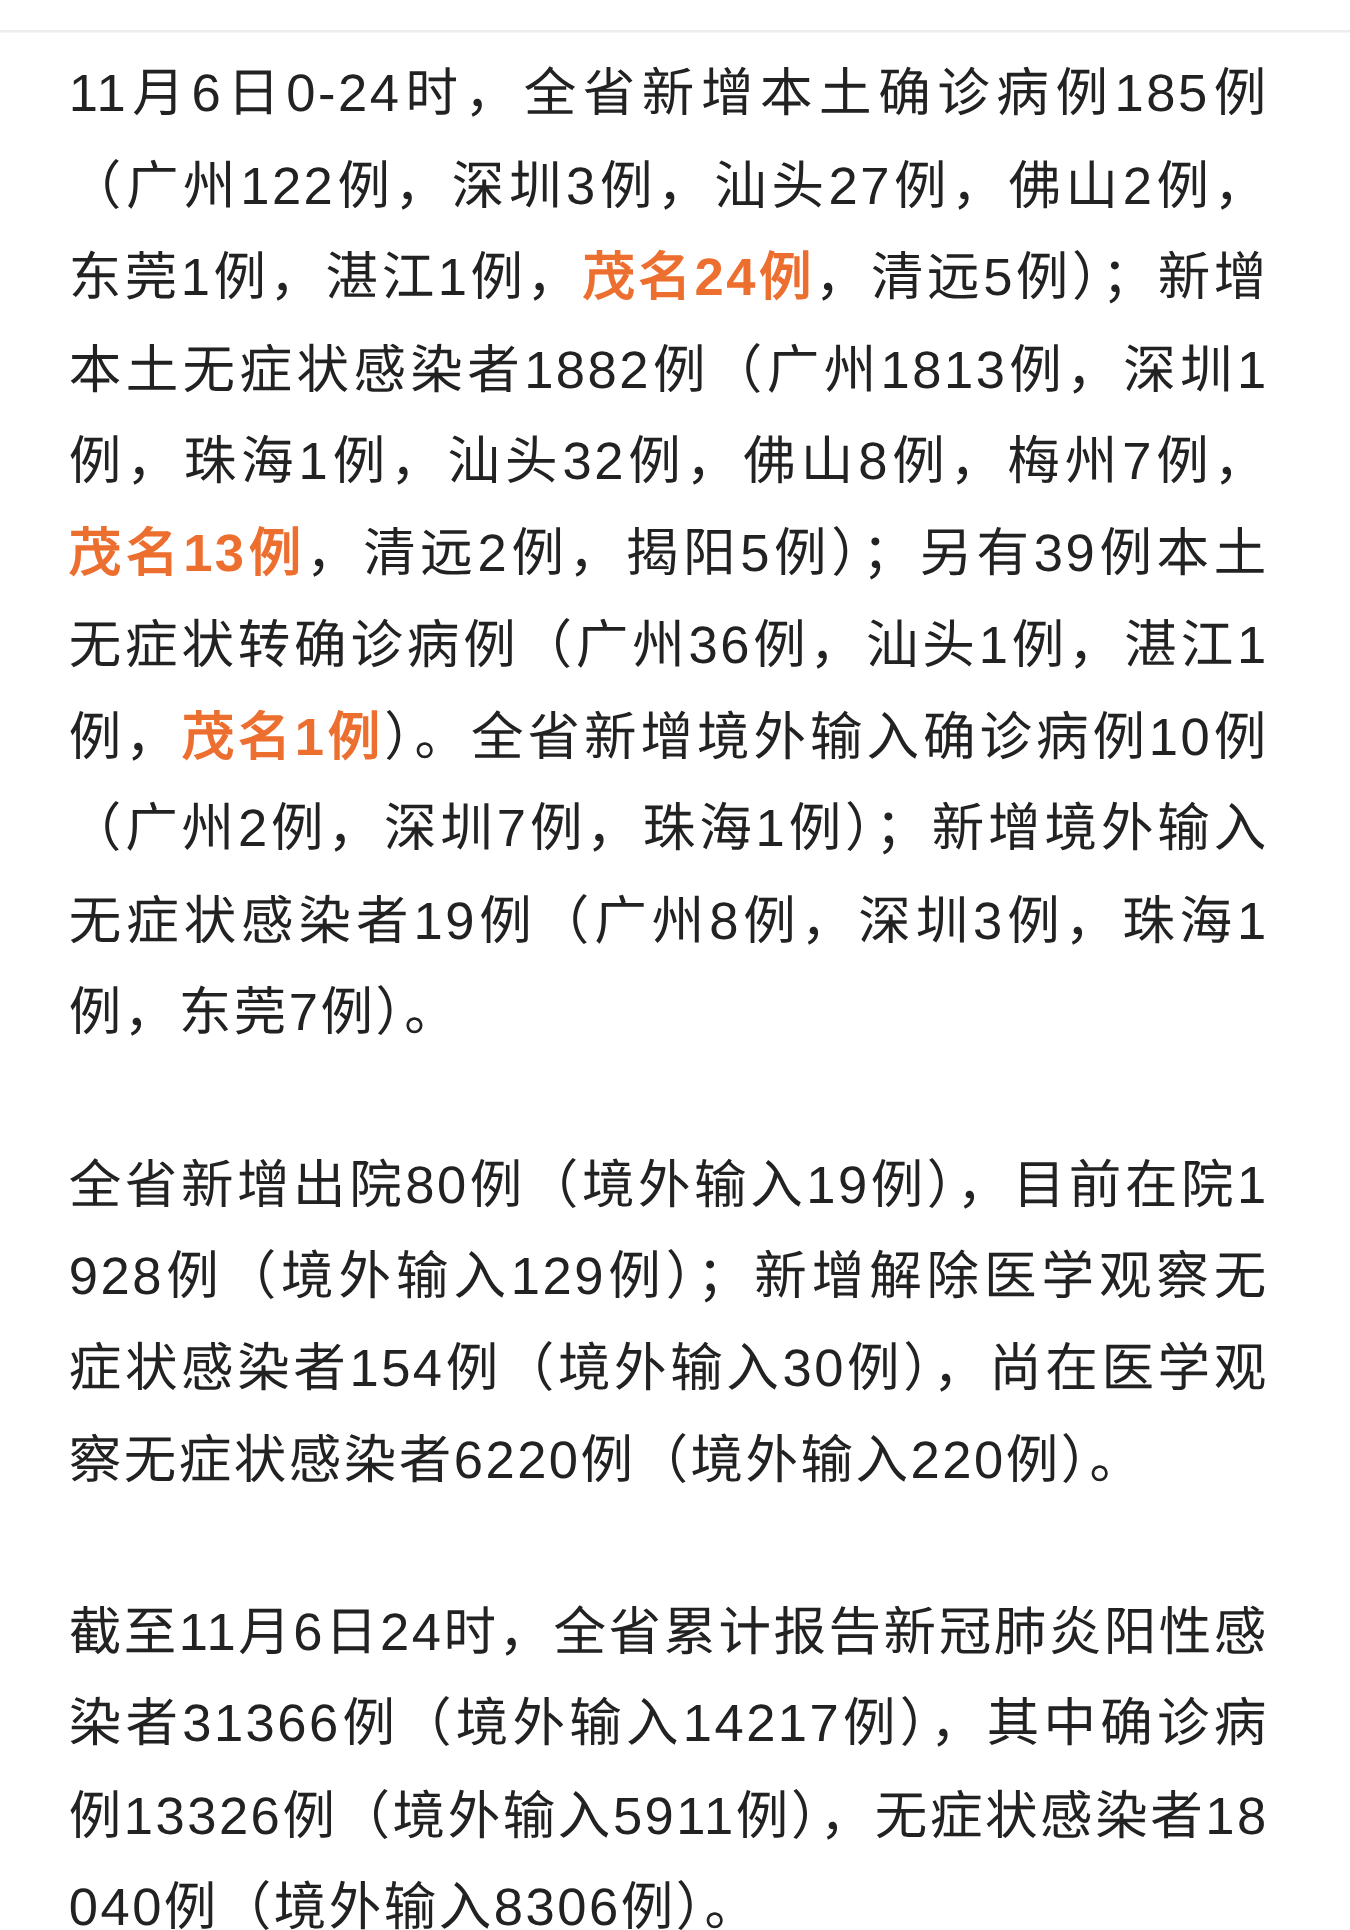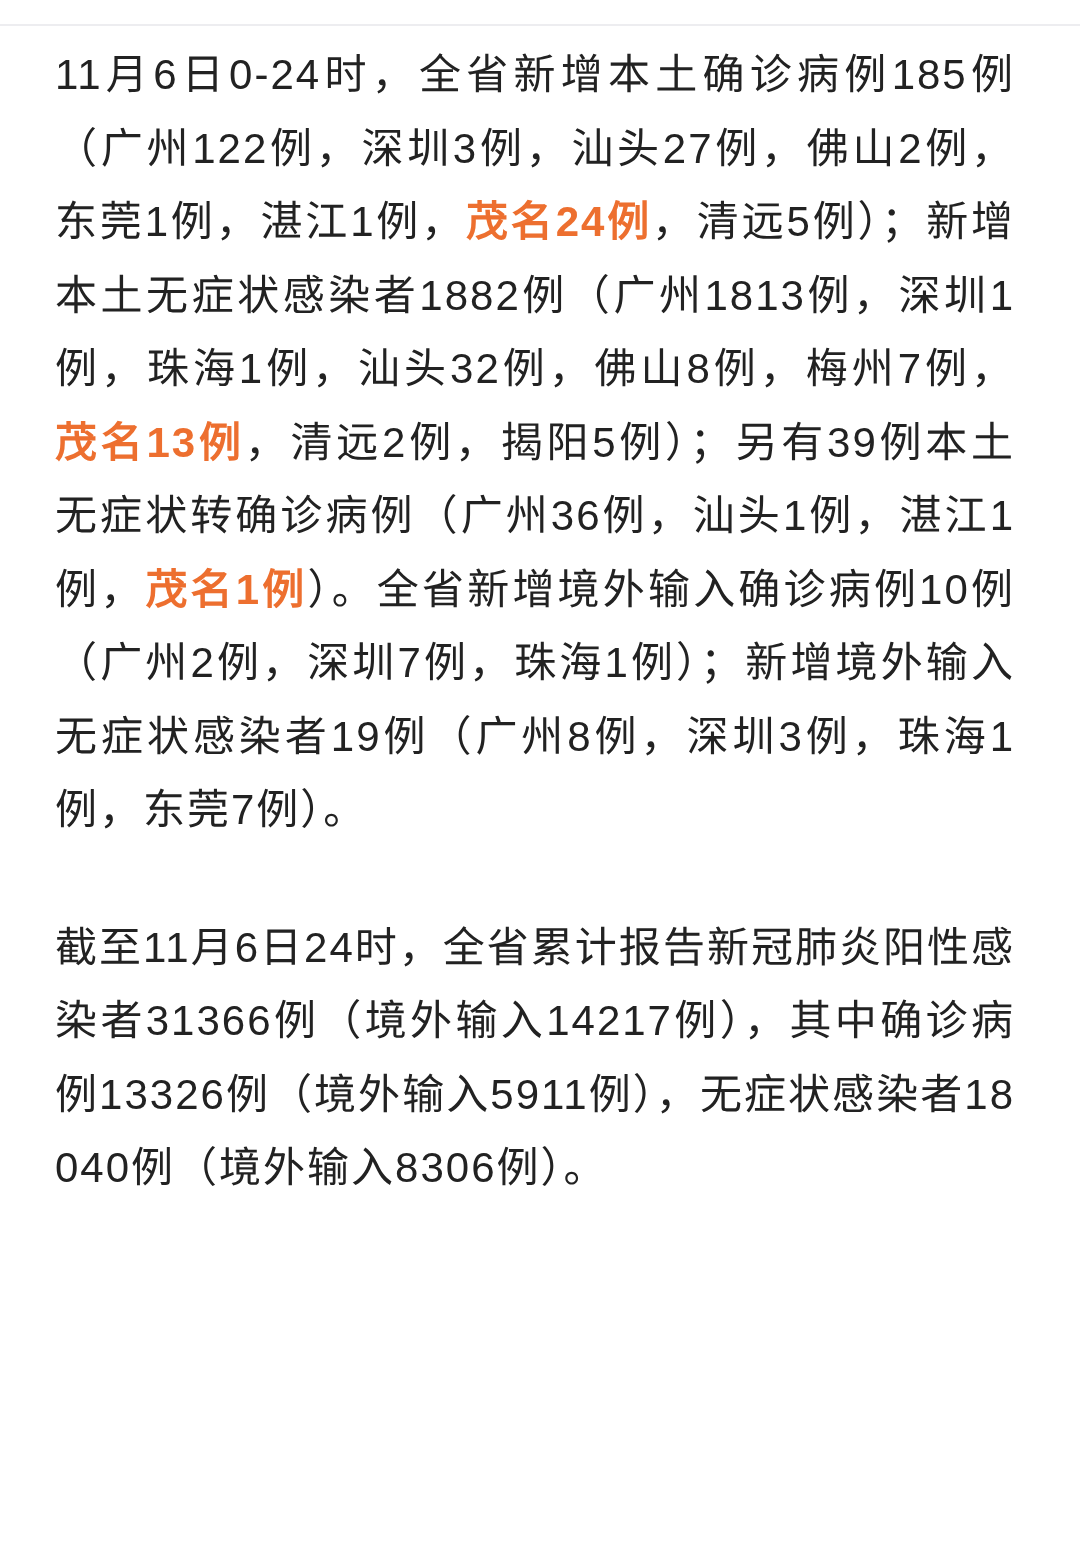--- a/index.html
+++ b/index.html
@@ -49,14 +49,15 @@
     font-weight: 700;
   }
 </style>
 </head>
 <body>
 
 <div class="top-divider"></div>
 
 <div class="article">
   <p><span>11月6日0-24时，全省新增本土确诊病例185例（广州122例，深圳3例，汕头27例，佛山2例，东莞1例，湛江1例，</span><span class="hl">茂名24例</span><span>，清远5例）；新增本土无症状感染者1882例（广州1813例，深圳1例，珠海1例，汕头32例，佛山8例，梅州7例，</span><span class="hl">茂名13例</span><span>，清远2例，揭阳5例）；另有39例本土无症状转确诊病例（广州36例，汕头1例，湛江1例，</span><span class="hl">茂名1例</span><span>）。全省新增境外输入确诊病例10例（广州2例，深圳7例，珠海1例）；新增境外输入无症状感染者19例（广州8例，深圳3例，珠海1例，东莞7例）。</span></p>
+  <p><span>全省新增出院80例（境外输入19例），目前在院1928例（境外输入129例）；新增解除医学观察无症状感染者154例（境外输入30例），尚在医学观察无症状感染者6220例（境外输入220例）。</span></p>
   <p><span>截至11月6日24时，全省累计报告新冠肺炎阳性感染者31366例（境外输入14217例），其中确诊病例13326例（境外输入5911例），无症状感染者18040例（境外输入8306例）。</span></p>
 </div>
 
 </body></html>

